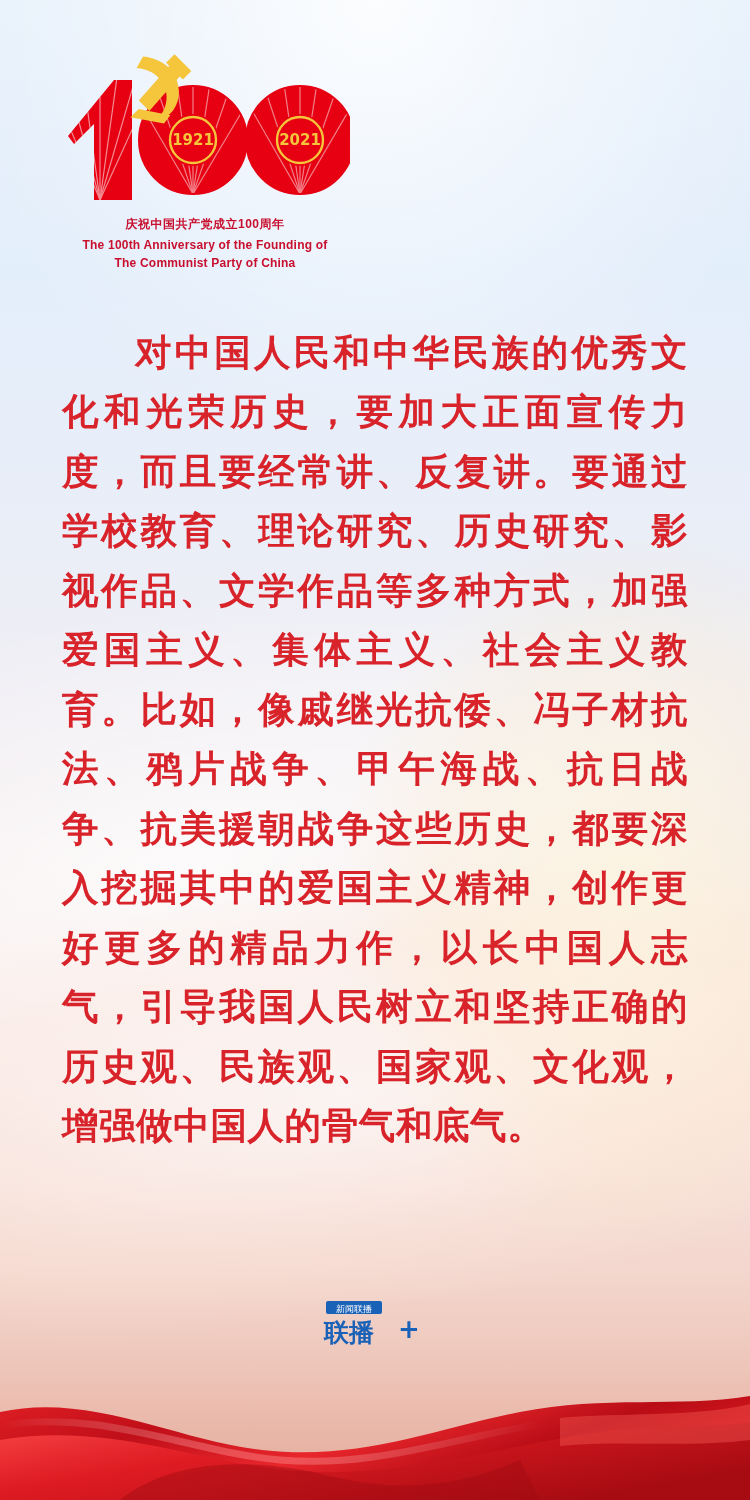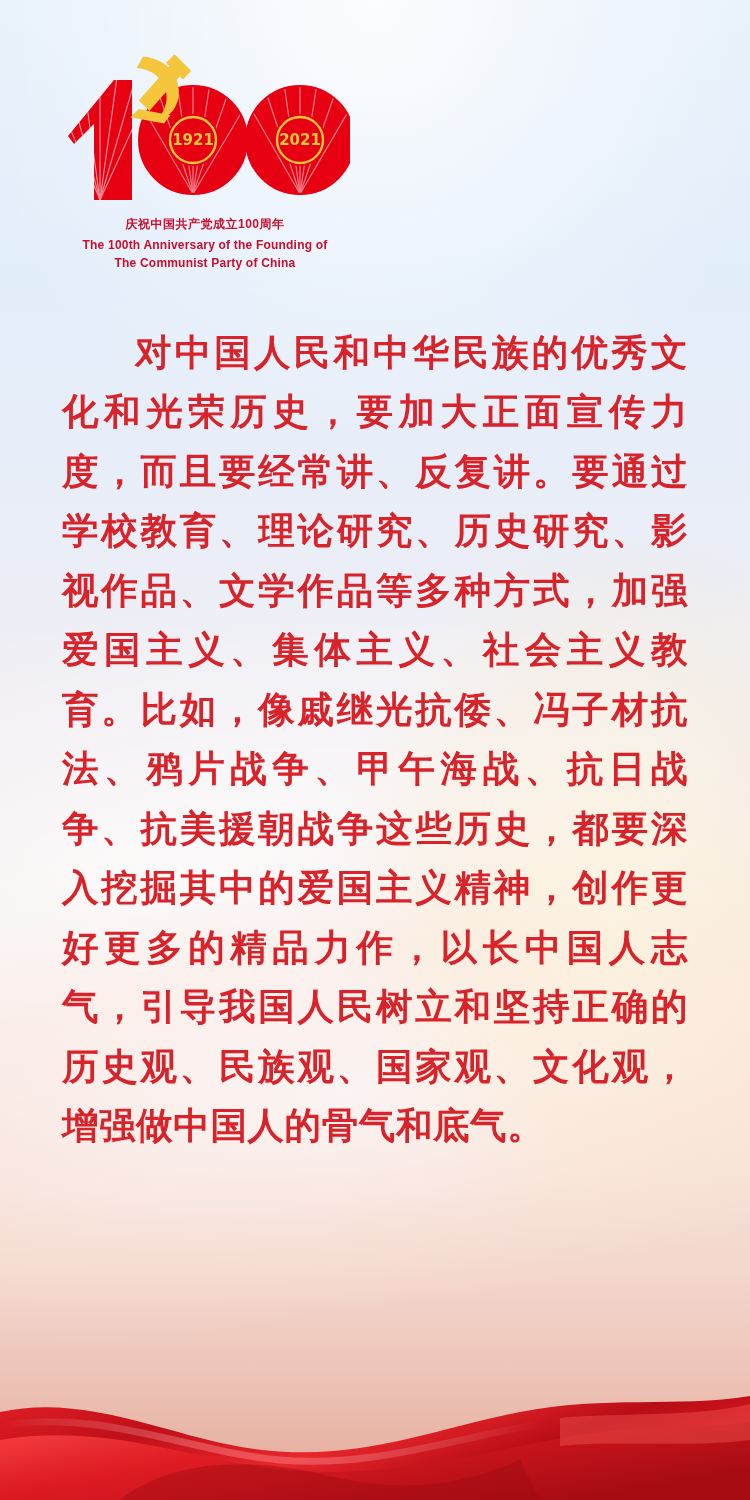--- a/index.html
+++ b/index.html
@@ -234,20 +234,28 @@
       <div>The 100th Anniversary of the Founding of</div>
       <div>The Communist Party of China</div>
     </div>
   </div>
 
   <div class="quote">对中国人民和中华民族的优秀文化和光荣历史，要加大正面宣传力度，而且要经常讲、反复讲。要通过学校教育、理论研究、历史研究、影视作品、文学作品等多种方式，加强爱国主义、集体主义、社会主义教育。比如，像戚继光抗倭、冯子材抗法、鸦片战争、甲午海战、抗日战争、抗美援朝战争这些历史，都要深入挖掘其中的爱国主义精神，创作更好更多的精品力作，以长中国人志气，引导我国人民树立和坚持正确的历史观、民族观、国家观、文化观，增强做中国人的骨气和底气。</div>
 
 
   <div class="logos">
 
+    <div class="logo-lianbo">
+      <svg width="110" height="46" viewBox="0 0 110 46" xmlns="http://www.w3.org/2000/svg">
+        <rect x="6" y="1" width="56" height="13" rx="2" fill="#1a62b8"></rect>
+        <text x="34" y="11.5" text-anchor="middle" font-family="DejaVu Sans, sans-serif" font-size="9" fill="#ffffff">新闻联播</text>
+        <text x="4" y="41" font-family="DejaVu Sans, sans-serif" font-size="25" font-weight="bold" fill="#1a62b8">联播</text>
+        <text x="78" y="38" font-family="DejaVu Sans, sans-serif" font-size="26" font-weight="bold" fill="#1a62b8">+</text>
+      </svg>
+    </div>
 
   </div>
 
   <div class="ribbon-wrap">
     <svg width="750" height="200" viewBox="0 0 750 200" xmlns="http://www.w3.org/2000/svg">
       <defs>
         <linearGradient id="silk1" x1="0" y1="0" x2="1" y2="0.4">
           <stop offset="0%" stop-color="#e21f25"></stop>
           <stop offset="28%" stop-color="#c00f19"></stop>
           <stop offset="55%" stop-color="#e8262c"></stop>

